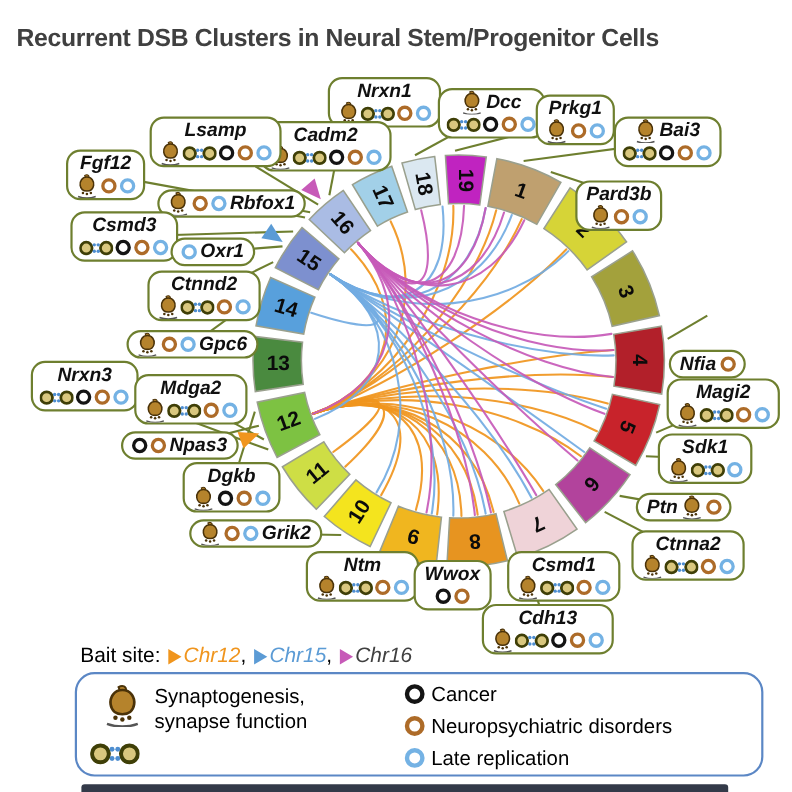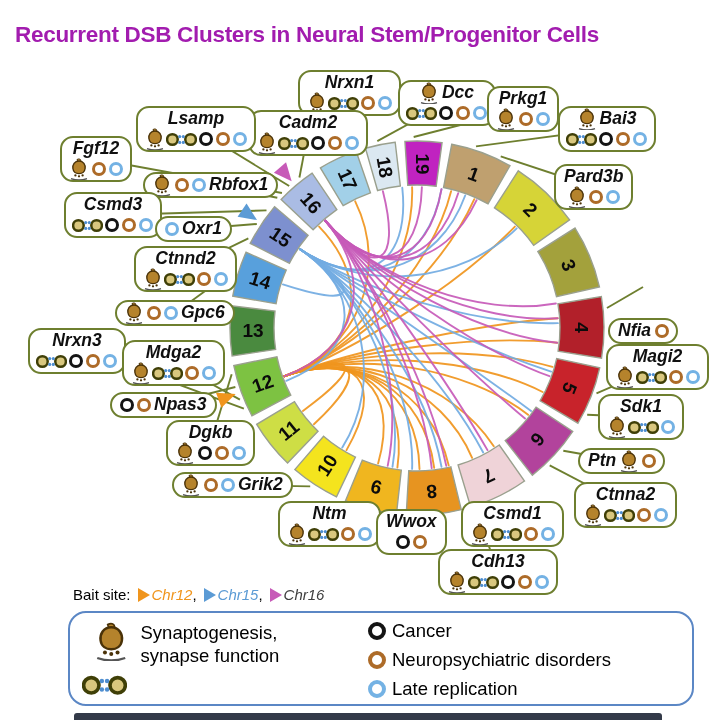--- a/index.html
+++ b/index.html
@@ -1,26 +1,26 @@
 <!DOCTYPE html>
 <html><head>
 <meta charset="utf-8">
 <style>
   html,body{margin:0;padding:0;background:#ffffff;font-family:"Liberation Sans",sans-serif;}
   #canvas{position:relative;width:720px;height:720px;background:#fff;overflow:hidden;}
-  .title{position:absolute;left:15px;top:22px;font-size:22.5px;font-weight:bold;color:#a21caf;white-space:nowrap;letter-spacing:-0.3px;}
+  .title{position:absolute;left:15px;top:22px;font-size:22.5px;font-weight:bold;color:#404040;white-space:nowrap;letter-spacing:-0.3px;}
   #fig{position:absolute;left:0;top:0;z-index:1;}
   .gene-box{position:absolute;background:#fff;border:2px solid #6e7f2f;border-radius:13px;
             padding:1px 6px;display:flex;flex-direction:column;align-items:center;justify-content:center;z-index:3;}
   .gene-row{display:flex;align-items:center;line-height:1;height:20px;white-space:nowrap;}
   .gene-name{font-style:italic;font-weight:bold;font-size:17.5px;color:#101010;padding:0 2px;}
   .ring{display:inline-block;border-radius:50%;background:#fff;box-sizing:border-box;
         width:14px;height:14px;border:3.2px solid #000;margin:0 1.5px;}
   .bait-line{position:absolute;left:73px;top:586px;z-index:4;display:flex;align-items:center;
-             font-size:15px;color:#000;}
+             font-size:19px;color:#000;}
   .bait-label{font-weight:normal;}
   .bait-items{display:flex;align-items:center;}
   .bait-item{display:flex;align-items:center;}
   .tri{width:0;height:0;border-top:7px solid transparent;border-bottom:7px solid transparent;
        border-left:12px solid #000;margin:0 2px 0 7px;display:inline-block;}
   .bait-name{font-style:italic;font-weight:normal;}
   .legend-box{position:absolute;left:68px;top:611px;width:578px;height:91px;background:#fff;
               border:2.2px solid #5b87c5;border-radius:18px;z-index:4;padding-left:44px;}
   .lg-item{position:absolute;display:flex;align-items:center;font-size:18.5px;color:#000;white-space:nowrap;}
   .lg-text2{line-height:1.25;}
@@ -252,21 +252,21 @@
     <circle cx="13.7" cy="5.6" r="1.55" fill="#4e8ed0"></circle>
     <circle cx="17.3" cy="5.6" r="1.55" fill="#4e8ed0"></circle>
     <circle cx="13.7" cy="11.4" r="1.55" fill="#4e8ed0"></circle>
     <circle cx="17.3" cy="11.4" r="1.55" fill="#4e8ed0"></circle>
   </svg>
           <span class="ring" style="border-color:#141414"></span>
           <span class="ring" style="border-color:#ad6b28"></span>
           <span class="ring" style="border-color:#74b2e4"></span>
         </div>
       </div>
-      <div class="gene-box" style="left: 248px; top: 110px;">
+      <div class="gene-box" style="left: 236px; top: 110px;">
         <div class="gene-row">
           <span class="gene-name">Cadm2</span>
         </div>
         <div class="gene-row">
           <svg width="22" height="22" viewBox="0 0 22 22">
     <path d="M9,1.5 C11,0.3 13.4,1 12.8,3.6 L10.2,4.6 Z" fill="#b5832c" stroke="#4a3208" stroke-width="1"></path>
     <path d="M11,3 C15.5,3 17.6,7 17.1,10.5 C16.6,14 14,15.6 11,15.6 C8,15.6 5.4,14 4.9,10.5 C4.4,7 6.5,3 11,3 Z" fill="#b5832c" stroke="#4a3208" stroke-width="1.4"></path>
     <circle cx="7.4" cy="17.4" r="1.15" fill="#4a3208"></circle>
     <circle cx="11" cy="18.3" r="1.15" fill="#4a3208"></circle>
     <circle cx="14.6" cy="17.4" r="1.15" fill="#4a3208"></circle>
@@ -321,21 +321,21 @@
     <path d="M11,3 C15.5,3 17.6,7 17.1,10.5 C16.6,14 14,15.6 11,15.6 C8,15.6 5.4,14 4.9,10.5 C4.4,7 6.5,3 11,3 Z" fill="#b5832c" stroke="#4a3208" stroke-width="1.4"></path>
     <circle cx="7.4" cy="17.4" r="1.15" fill="#4a3208"></circle>
     <circle cx="11" cy="18.3" r="1.15" fill="#4a3208"></circle>
     <circle cx="14.6" cy="17.4" r="1.15" fill="#4a3208"></circle>
     <path d="M3,20.6 Q11,23.4 19,20.6" fill="none" stroke="#555" stroke-width="1.3"></path>
   </svg>
           <span class="ring" style="border-color:#ad6b28"></span>
           <span class="ring" style="border-color:#74b2e4"></span>
         </div>
       </div>
-      <div class="gene-box" style="left: 554px; top: 164px;">
+      <div class="gene-box" style="left: 523px; top: 164px;">
         <div class="gene-row">
           <span class="gene-name">Pard3b</span>
         </div>
         <div class="gene-row">
           <svg width="22" height="22" viewBox="0 0 22 22">
     <path d="M9,1.5 C11,0.3 13.4,1 12.8,3.6 L10.2,4.6 Z" fill="#b5832c" stroke="#4a3208" stroke-width="1"></path>
     <path d="M11,3 C15.5,3 17.6,7 17.1,10.5 C16.6,14 14,15.6 11,15.6 C8,15.6 5.4,14 4.9,10.5 C4.4,7 6.5,3 11,3 Z" fill="#b5832c" stroke="#4a3208" stroke-width="1.4"></path>
     <circle cx="7.4" cy="17.4" r="1.15" fill="#4a3208"></circle>
     <circle cx="11" cy="18.3" r="1.15" fill="#4a3208"></circle>
     <circle cx="14.6" cy="17.4" r="1.15" fill="#4a3208"></circle>

